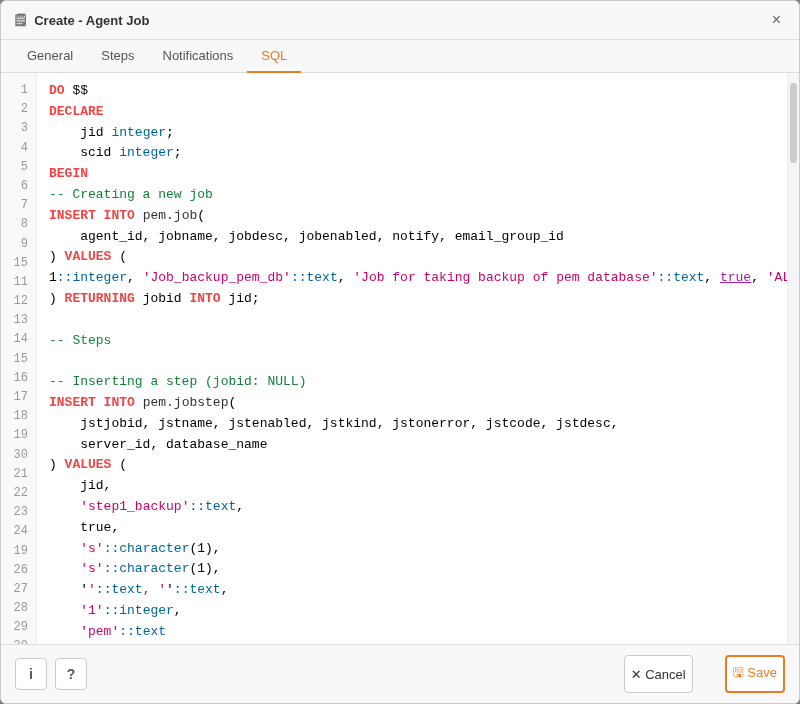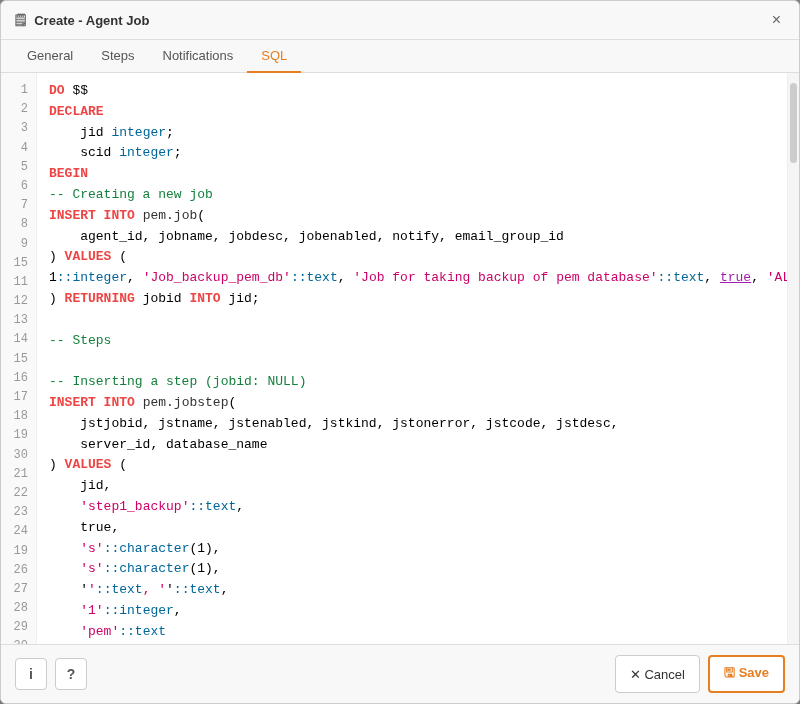--- a/index.html
+++ b/index.html
@@ -151,35 +151,36 @@
       color: #555;
       display: flex;
       align-items: center;
       justify-content: center;
     }
     .footer-right {
       display: flex;
       gap: 8px;
     }
     .btn {
-      padding: 6px 14px;
+      padding: 6px 6px;
       border-radius: 4px;
       font-size: 13px;
       cursor: pointer;
       border: 1px solid #ccc;
       background: #fff;
       color: #333;
       display: flex;
       align-items: center;
       gap: 5px;
     }
     .btn-save {
       border: 2px solid #e67e22;
       color: #e67e22;
-      font-weight: 700;
+      font-weight: 400;
+      margin-left: 24px;
     }
   </style>
 </head>
 <body>
 
 <div class="dialog">
 
   <div class="title-bar">
     <div class="title-bar-left">
       <span class="title-icon">🗒</span>

